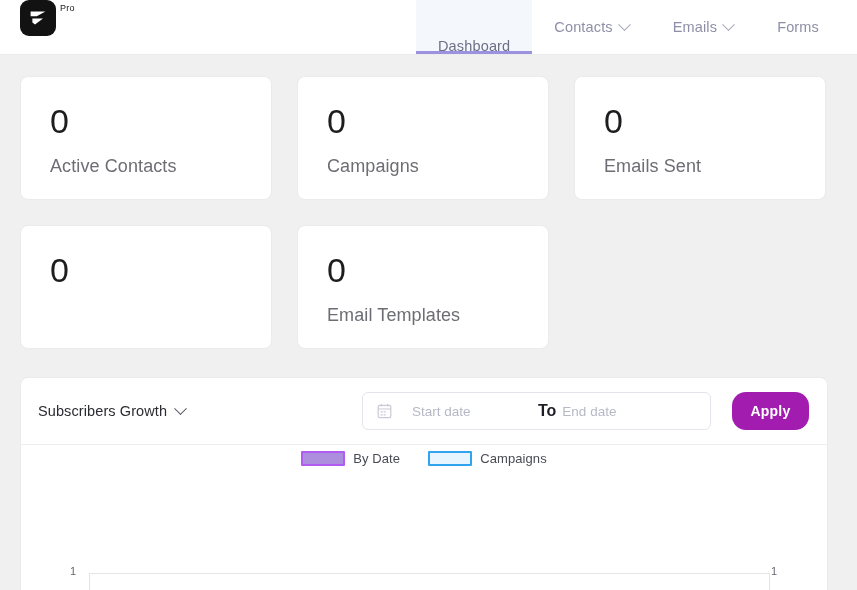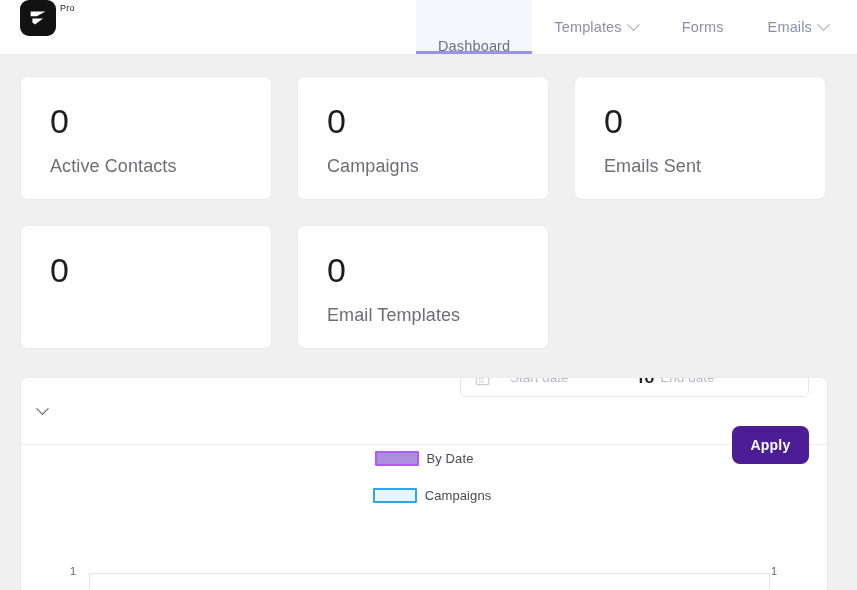--- a/index.html
+++ b/index.html
@@ -143,23 +143,22 @@
     display: inline-block;
     width: 9px; height: 9px;
     border-right: 1.4px solid #5c5c6b;
     border-bottom: 1.4px solid #5c5c6b;
     transform: rotate(45deg) translate(-2px,-2px);
   }
 
   .daterange {
     margin-left: auto;
     display: flex;
-    align-items: flex-end;
-    gap: 29px;
-    flex-direction: column;
+    align-items: center;
+    gap: 21px;
   }
   .date-box {
     display: flex;
     align-items: center;
     width: 349px;
     height: 38px;
     border: 1px solid #e4e4ec;
     border-radius: 6px;
     background: #fff;
     padding: 0 10px 0 14px;
@@ -177,44 +176,43 @@
   .date-field::placeholder { color: #b7b8c6; }
   .date-to {
     font-size: 16px;
     font-weight: bold;
     color: #1d1d26;
     padding: 0 6px;
     flex: none;
   }
   .apply-btn {
     width: 77px; height: 38px;
-    background: #4c1d95;
+    background: #a21caf;
     color: #fff;
     border: none;
-    border-radius: 8px;
+    border-radius: 14px;
     font-family: "Liberation Sans", sans-serif;
     font-size: 14px;
     font-weight: bold;
     cursor: pointer;
     letter-spacing: .2px;
   }
 
   
   .chart-body {
     position: relative;
     height: 162px;
   }
   .legend {
     position: absolute;
     left: 0; right: 0; top: 6px;
     display: flex;
     justify-content: center;
     align-items: center;
-    gap: 22px;
-    flex-direction: column;
+    gap: 12px;
   }
   .legend-item { display: flex; align-items: center; gap: 8px; }
   .swatch { width: 44px; height: 15px; border-radius: 1px; flex: none; }
   .swatch.bydate { background: #ad8ede; border: 2px solid #b15cf0; }
   .swatch.cumulative { background: #e9f5fe; border: 2px solid #31a3ef; }
   .legend-label { font-size: 13px; color: #4a4a55; letter-spacing: .1px; }
   .legend-item + .legend-item { margin-left: 16px; }
 
   .plot {
     position: absolute;
@@ -247,30 +245,30 @@
       </svg>
     </div>
     <span class="brand-pro">Pro</span>
   </div>
 
   <nav class="nav">
     <div class="nav-item active">
       <span>Dashboard</span>
     </div>
     <div class="nav-item">
-      <span>Templates</span>
+      <span>Contacts</span>
       <i class="caret"></i>
-    </div>
-    <div class="nav-item">
-      <span>Forms</span>
     </div>
     <div class="nav-item">
       <span>Emails</span>
       <i class="caret"></i>
     </div>
+    <div class="nav-item">
+      <span>Forms</span>
+    </div>
   </nav>
 </div>
 
 <div class="cards">
   <div class="card-row">
 
     <div class="stat-card">
       <div class="stat-value">0</div>
       <div class="stat-label">Active Contacts</div>
     </div>
@@ -297,20 +295,21 @@
       <div class="stat-label">Email Templates</div>
     </div>
   </div>
 </div>
 
 <div class="panel">
 
   <div class="panel-head">
 
     <div class="metric-select">
+      <span>Subscribers Growth</span>
       <i class="caret-dark"></i>
     </div>
 
     <div class="daterange">
       <div class="date-box">
         <span class="cal-icon">
           <svg width="15" height="16" viewBox="0 0 15 16" aria-hidden="true">
             <rect x="1.2" y="2.4" width="12.6" height="12.2" rx="1.6" fill="none" stroke="#c9cad6" stroke-width="1.2"></rect>
             <line x1="1.2" y1="6.0" x2="13.8" y2="6.0" stroke="#c9cad6" stroke-width="1.2"></line>
             <line x1="4.3" y1="0.9" x2="4.3" y2="3.6" stroke="#c9cad6" stroke-width="1.2"></line>

